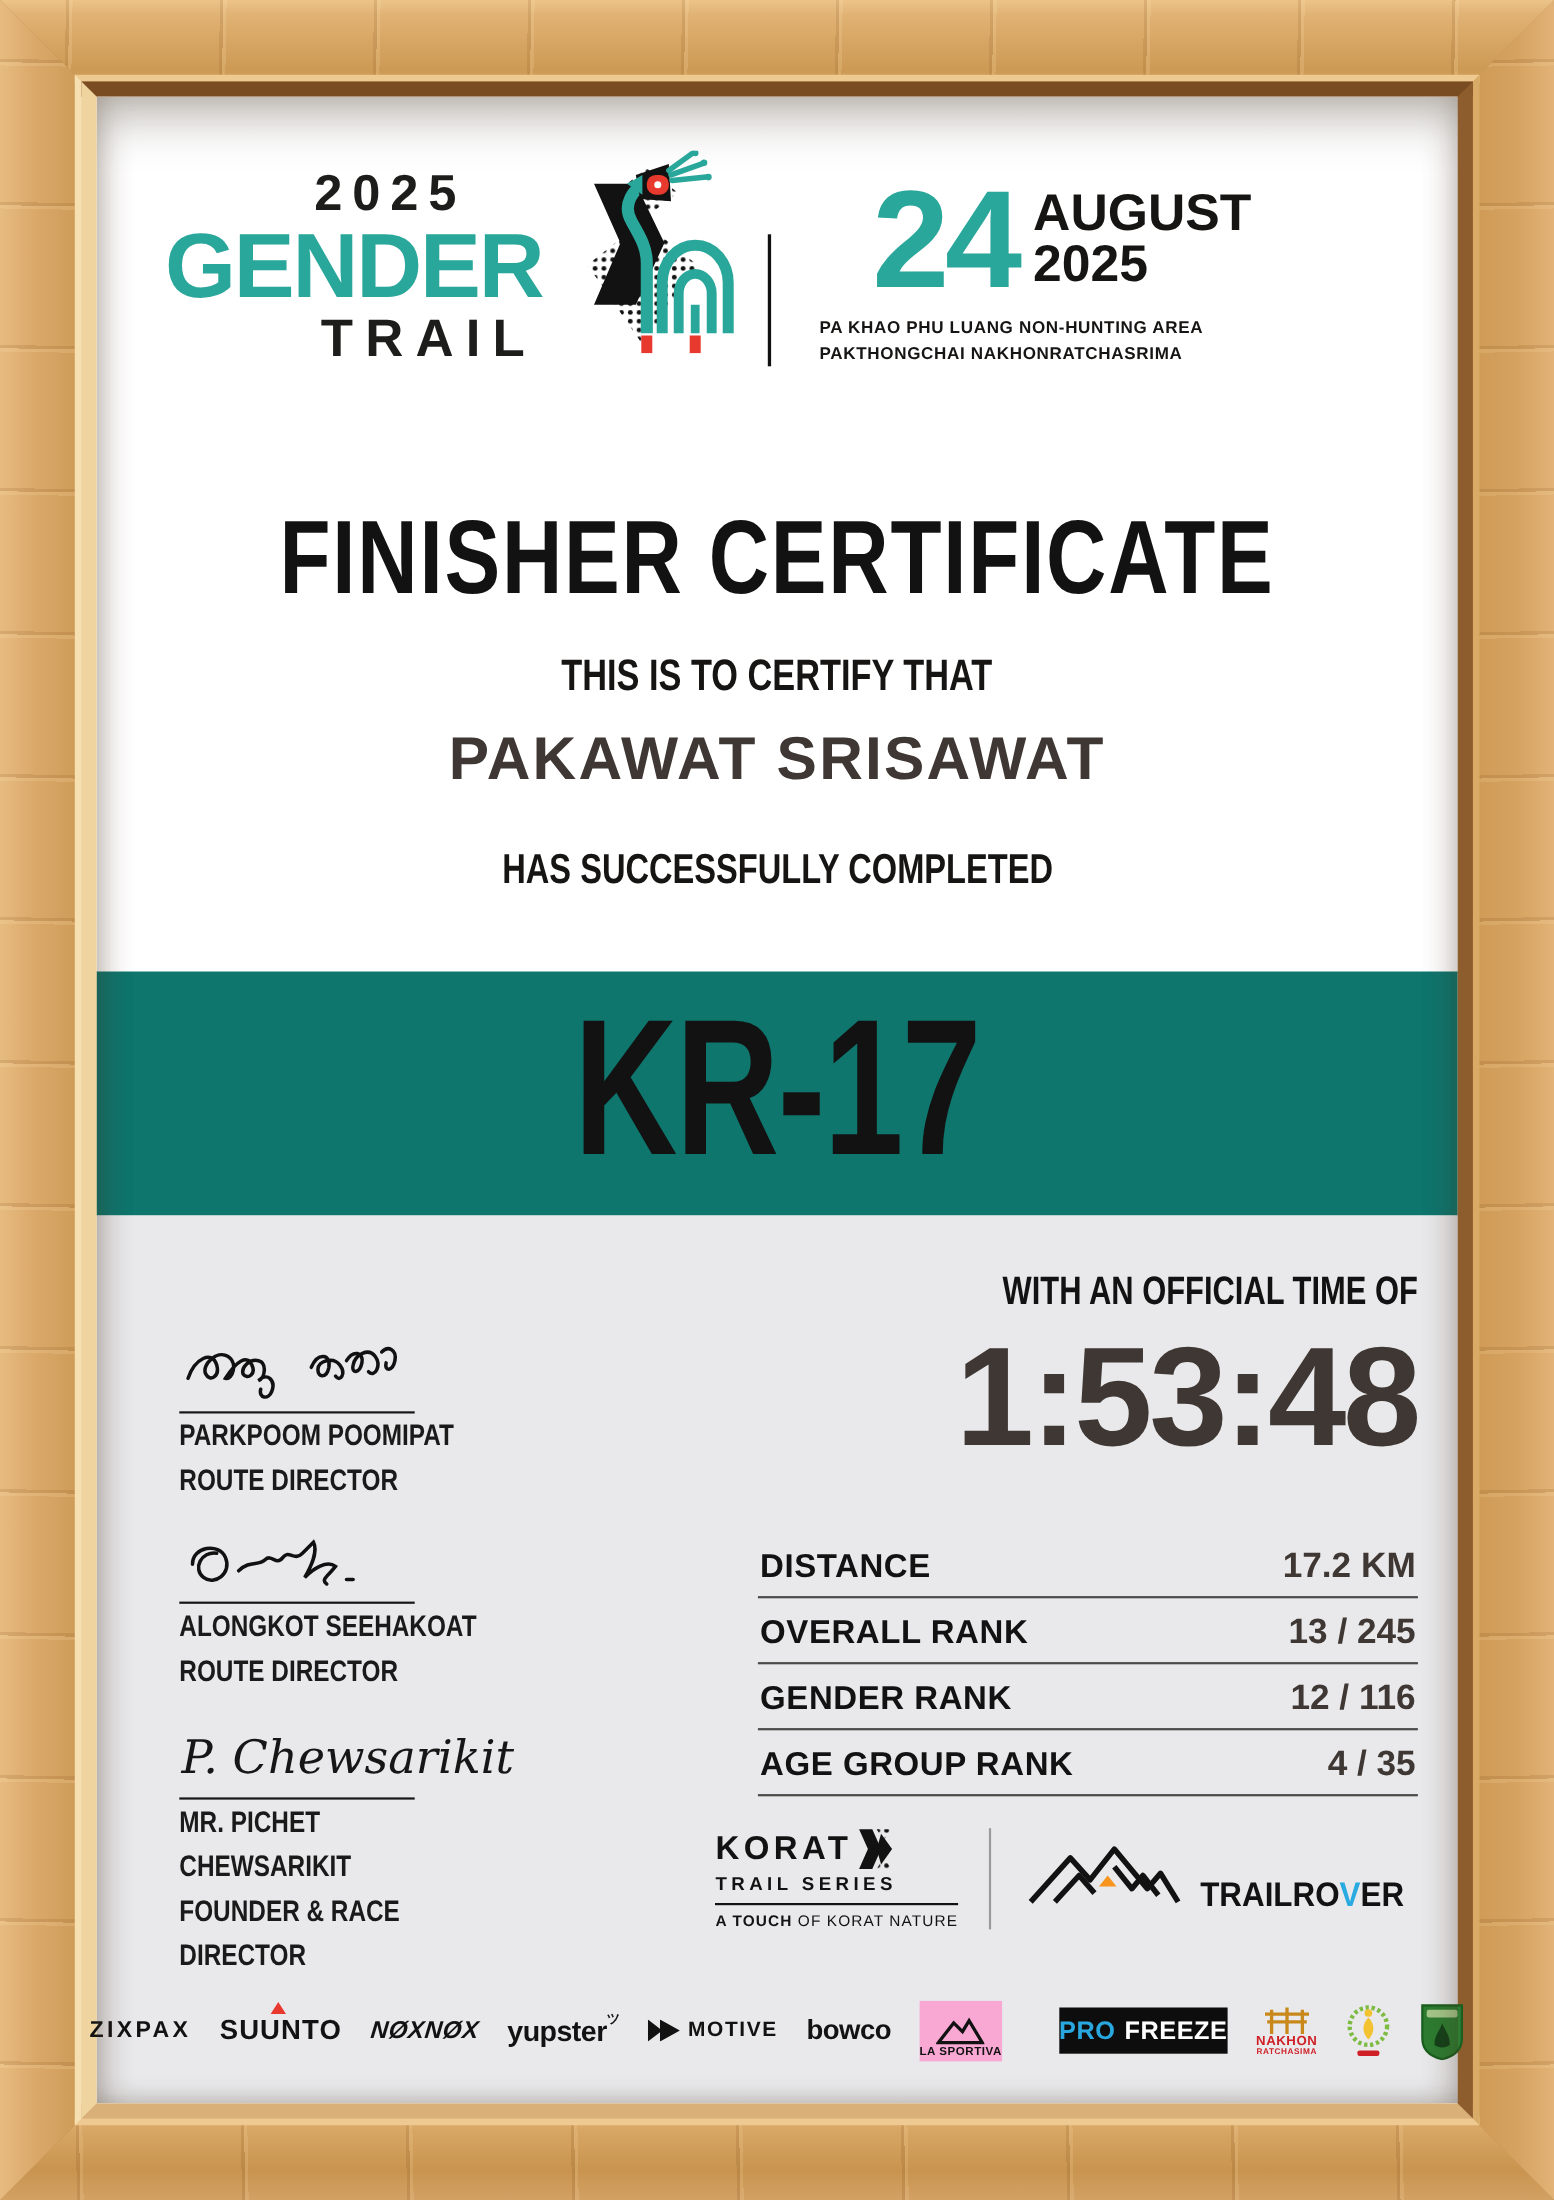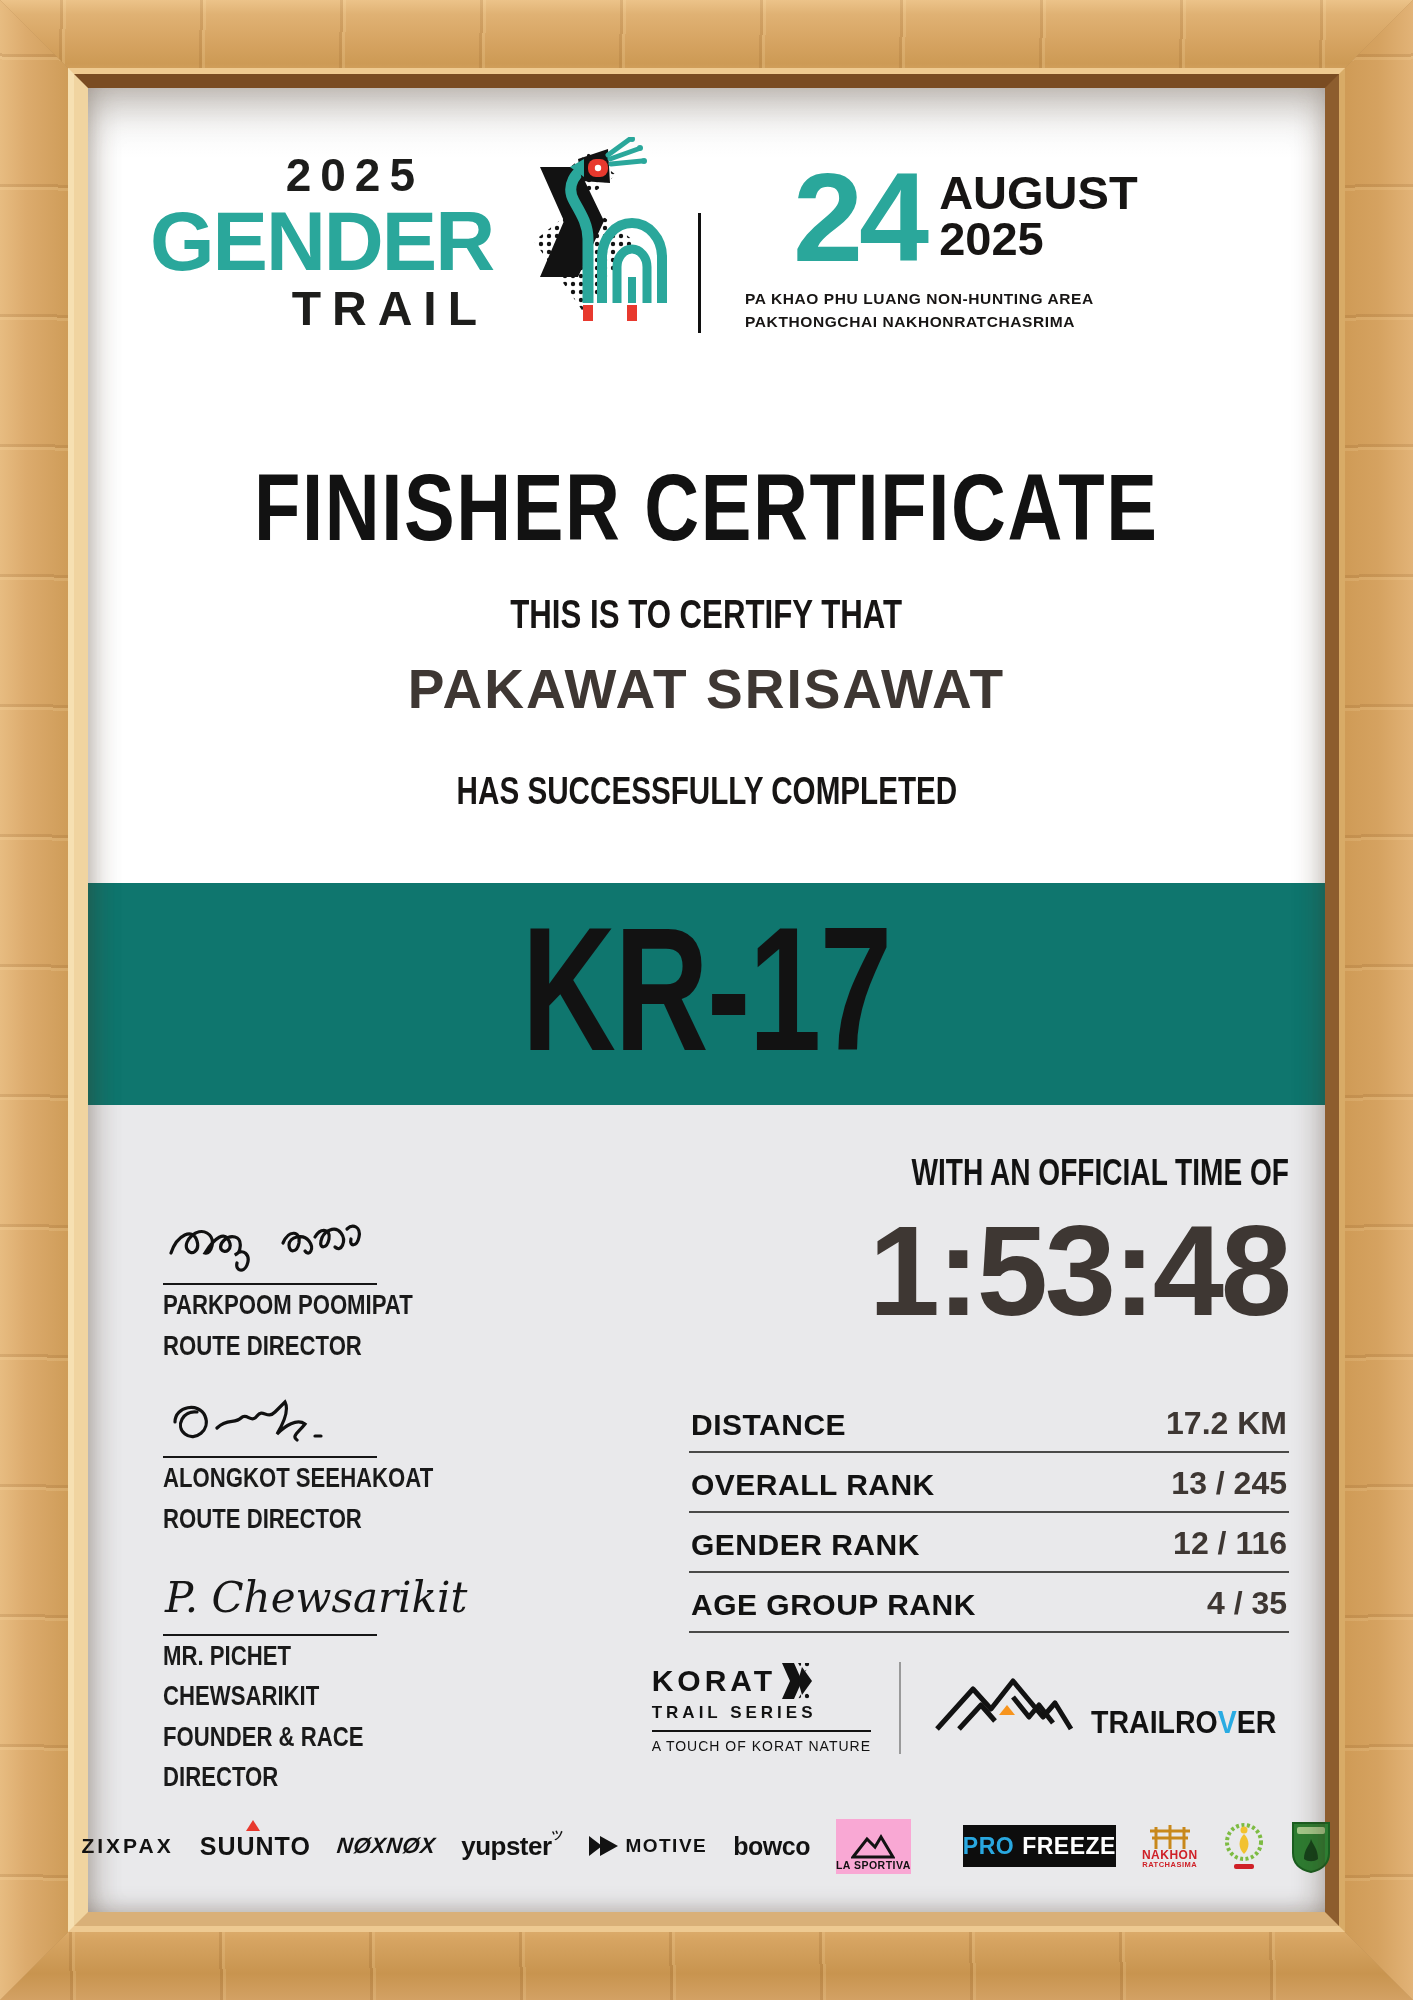--- a/index.html
+++ b/index.html
@@ -93,21 +93,21 @@
   .stat-label{font-size:30px;font-weight:700;color:#121212;letter-spacing:.5px;}
   .stat-value{font-size:32px;font-weight:700;color:#3e3733;}
 
   .org-row{position:absolute;right:40px;top:556px;display:flex;align-items:center;gap:28px;}
   .korat-logo{text-align:left;color:#121212;}
   .korat-top{display:flex;align-items:center;gap:4px;}
   .korat-word{font-size:30px;font-weight:800;letter-spacing:4px;}
   .korat-sub{font-size:17px;font-weight:800;letter-spacing:4px;margin-top:2px;}
   .korat-rule{height:2px;background:#121212;margin:7px 0 6px;}
   .korat-tag{font-size:14px;letter-spacing:1px;color:#121212;}
-  .korat-tag b{font-weight:400;margin-top:16px;}
+  .korat-tag b{font-weight:700;margin-top:16px;}
   .org-div{width:2px;height:92px;background:#9a9a9a;}
   .trailrover{text-align:left;}
   .tr-text{font-size:31px;font-weight:800;letter-spacing:0;color:#121212;display:inline-block;transform:scaleX(.92);}
   .tr-text .v{color:#29abe2;}
 
   .sponsors{position:absolute;left:0;right:0;bottom:38px;display:flex;justify-content:center;
     align-items:center;gap:26px;}
   .sp{display:inline-flex;align-items:center;color:#121212;white-space:nowrap;}
   .sp-zixpax{font-size:21px;font-weight:800;letter-spacing:3px;}
   .sp-suunto{position:relative;font-size:25px;font-weight:800;letter-spacing:1px;}

